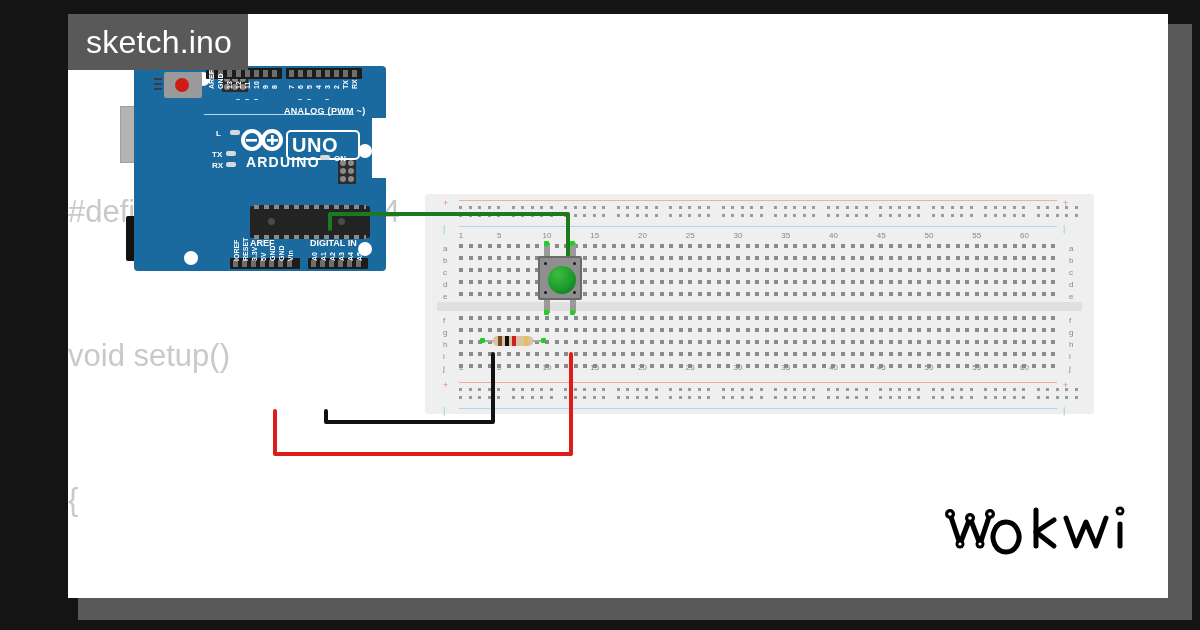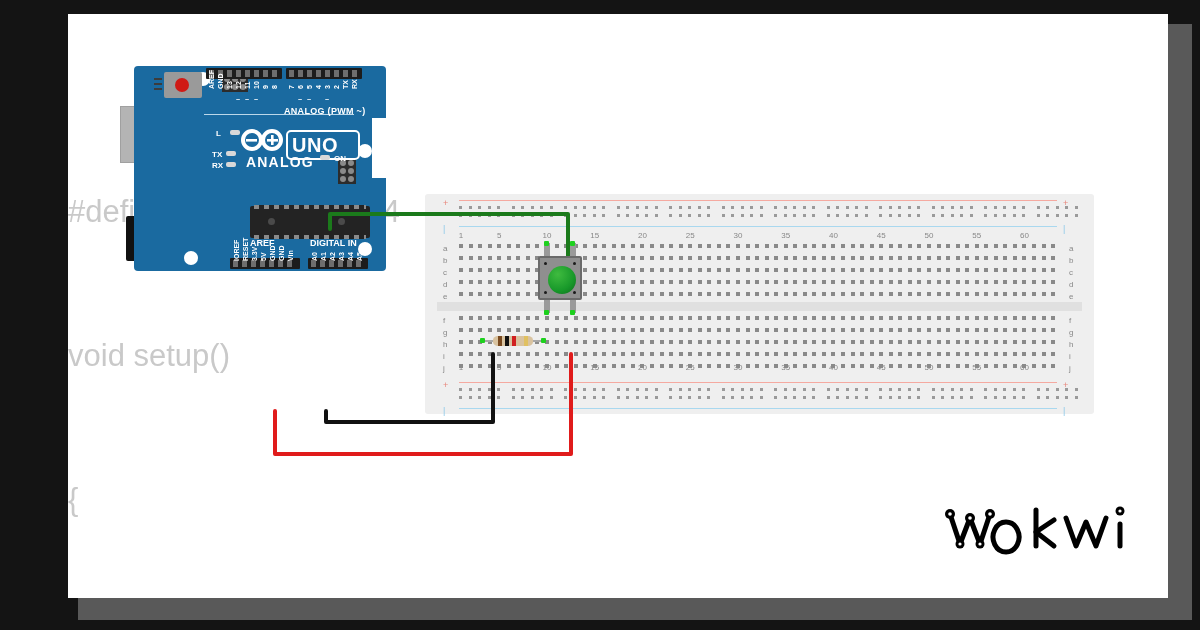--- a/index.html
+++ b/index.html
@@ -1326,21 +1326,21 @@
               <i style="left: 39px;"></i>
               <i style="left: 48px;"></i>
             </div>
             <div class="silk vert" style="left:184px;top:188px;font-size:7px;">A0</div>
             <div class="silk vert" style="left:193px;top:188px;font-size:7px;">A1</div>
             <div class="silk vert" style="left:202px;top:188px;font-size:7px;">A2</div>
             <div class="silk vert" style="left:211px;top:188px;font-size:7px;">A3</div>
             <div class="silk vert" style="left:220px;top:188px;font-size:7px;">A4</div>
             <div class="silk vert" style="left:229px;top:188px;font-size:7px;">A5</div>
             <div class="silk" style="left:176px;top:172px;font-size:9px;">DIGITAL IN</div>
-            <div class="silk" style="left:112px;top:88px;font-size:14px;letter-spacing:1.2px;">ANALOG</div>
+            <div class="silk" style="left:112px;top:88px;font-size:14px;letter-spacing:1.2px;">ARDUINO</div>
             <div class="silk" style="left:158px;top:68px;font-size:20px;letter-spacing:.5px;">UNO</div>
             <div class="silk" style="left:82px;top:63px;font-size:8px;">L</div>
             <div class="led-dot" style="left:96px;top:64px;"></div>
             <div class="silk" style="left:78px;top:84px;font-size:8px;">TX</div>
             <div class="led-dot" style="left:92px;top:85px;"></div>
             <div class="silk" style="left:78px;top:95px;font-size:8px;">RX</div>
             <div class="led-dot" style="left:92px;top:96px;"></div>
             <div class="silk" style="left:200px;top:88px;font-size:8px;">ON</div>
             <div class="led-dot" style="left:186px;top:89px;"></div>
           </div>
@@ -1407,14 +1407,15 @@
         <circle cx="30" cy="20" r="1.8"></circle>
         <circle cx="50" cy="16" r="1.8"></circle>
         <circle cx="20" cy="46" r="1.6"></circle>
         <circle cx="40" cy="46" r="1.6"></circle>
         <circle cx="180" cy="13" r="1.6"></circle>
       </g>
     </svg>
 
   </div>
 
+  <div class="title-badge">sketch.ino</div>
 
 </div>
 
 </body></html>

